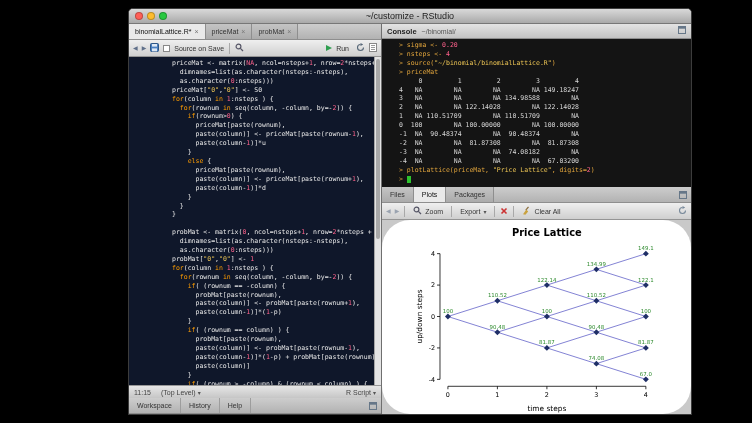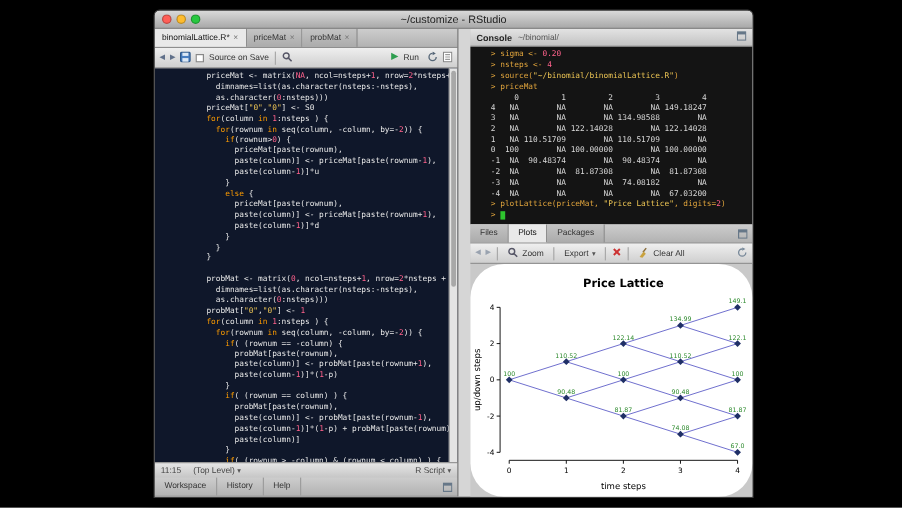--- a/index.html
+++ b/index.html
@@ -1,33 +1,33 @@
 <!DOCTYPE html>
 <html><head>
 <meta charset="utf-8">
 <style>
   * { margin:0; padding:0; box-sizing:border-box; }
   html,body { width:752px; height:423px; overflow:hidden; }
   body { background:#000; position:relative; font-family:"Liberation Sans", sans-serif; }
 
-  .window { position:absolute; left:128px; top:8px; width:500px; height:407px;
+  .window { position:absolute; left:128px; top:8px; width:564px; height:407px;
     background:#d6d6d6; border:1px solid #3c3c3c; border-radius:5px 5px 0 0;
     box-shadow:0 8px 24px rgba(0,0,0,.9); display:flex; flex-direction:column; overflow:hidden; }
 
   
   .titlebar { flex:0 0 15px; height:15px; background:linear-gradient(#d9d9d9,#a9a9a9);
     border-bottom:1px solid #777; display:flex; align-items:center; position:relative; }
   .traffic { display:flex; gap:4px; margin-left:6px; z-index:2; }
   .tl { width:8px; height:8px; border-radius:50%; display:inline-block; border:1px solid rgba(0,0,0,.25); }
   .tl.red{background:#ff5f57}.tl.yellow{background:#febc2e}.tl.green{background:#28c840}
   .title { position:absolute; left:0; right:0; text-align:center; font-size:9px; color:#222; line-height:15px; }
 
   .main { flex:1; display:flex; min-height:0; }
   .left-pane { width:253px; flex:0 0 253px; border-right:1px solid #6f6f6f; display:flex; flex-direction:column; min-height:0; background:#c9c9c9; }
-  .right-pane { flex:1; display:flex; flex-direction:column; min-height:0; background:#c9c9c9;margin-left:10px; }
+  .right-pane { flex:1; display:flex; flex-direction:column; min-height:0; background:#c9c9c9; }
 
   
   .tabbar { flex:0 0 16px; height:16px; background:linear-gradient(#cdcdcd,#b2b2b2);
     border-bottom:1px solid #8e8e8e; display:flex; align-items:stretch; font-size:7px; color:#333; }
   .toolbar { flex:0 0 17px; height:17px; background:linear-gradient(#efefef,#cfcfcf);
     border-bottom:1px solid #949494; display:flex; align-items:center; gap:4px; padding:0 4px;
     font-size:7px; color:#333; }
   .tsep { width:1px; height:11px; background:#a9a9a9; margin:0 1px; }
   .sp { flex:1; }
   .glyph { font-size:6px; color:#60708a; line-height:1; }

